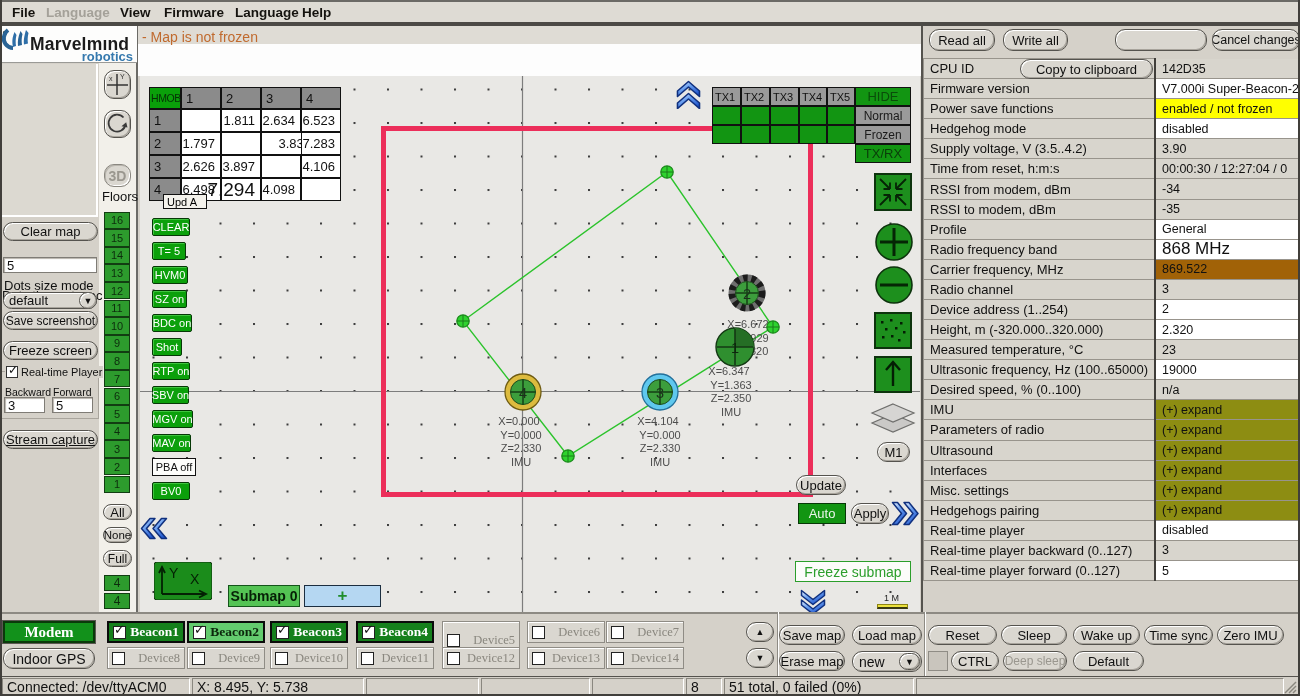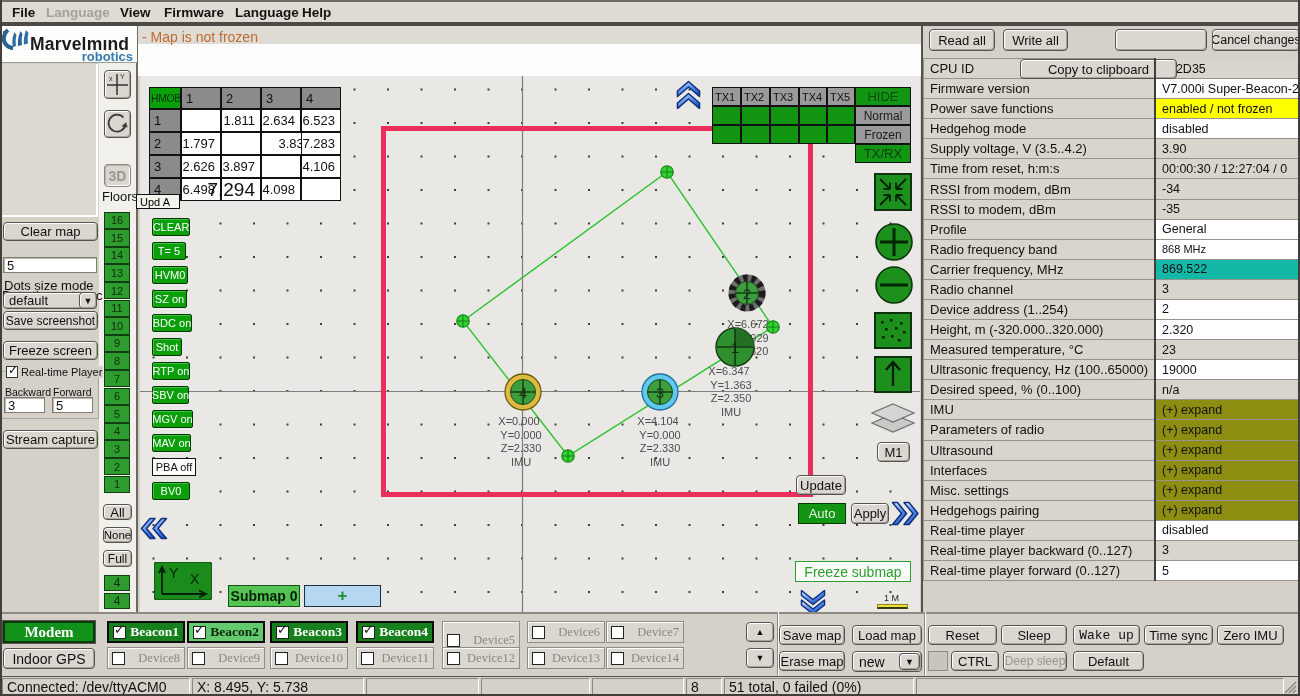--- a/index.html
+++ b/index.html
@@ -2,21 +2,21 @@
 <html><head>
 <meta charset="utf-8">
 <style>
 * { margin:0; padding:0; box-sizing:border-box; }
 html,body { width:1300px; height:696px; overflow:hidden; }
 body { font-family:"Liberation Sans", sans-serif; background:#d5d1c9; position:relative; }
 .abs { position:absolute; }
 .btn {
   position:absolute; background:#dad7d0; border:1px solid #55534e;
   box-shadow: inset 1px 1px 0 #ffffff, inset -1px -1px 0 #a8a49c;
-  font-size:13px; color:#111; text-align:center; border-radius:4px;
+  font-size:13px; color:#111; text-align:center; border-radius:10px;
   display:flex; align-items:center; justify-content:center;
 }
 .gbtn {
   position:absolute; background:#0ba00b; border:1px solid #063806;
   color:#fff; font-size:11px; white-space:nowrap; text-align:center; border-radius:2px;
   display:flex; align-items:center; justify-content:center;
   box-shadow: inset 1px 1px 0 #3fc43f;
 }
 .lbl { position:absolute; font-size:13px; color:#111; white-space:nowrap; }
 .inp { position:absolute; background:#fff; border:1px solid #7f7c76;
@@ -66,21 +66,21 @@
 <div class="abs" style="left:5px;top:366px;background:#d5d1c9;padding:0 1px;display:flex;align-items:center;">
   <span style="display:inline-block;width:12px;height:12px;background:#fff;border:1px solid #333;position:relative;margin-right:3px;">
       <span style="position:absolute;left:1px;top:-4px;font-size:12px;color:#111;">✓</span>
     </span>
   <span style="font-size:11px;color:#111;white-space:nowrap;">Real-time Player</span>
 </div>
 <div class="lbl" style="left:5px;top:386px;font-size:10.5px;">Backward</div>
 <div class="lbl" style="left:53px;top:386px;font-size:10.5px;">Forward</div>
 <div class="inp" style="left:4px;top:397px;width:41px;height:16px;">3</div>
 <div class="inp" style="left:52px;top:397px;width:41px;height:16px;">5</div>
-<div class="btn" style="left:3px;top:430px;width:95px;height:19px;">Stream capture</div>
+<div class="btn" style="left:3px;top:430px;width:95px;height:19px;text-decoration:underline;">Stream capture</div>
 
 <div class="btn" style="left:104px;top:70px;width:27px;height:29px;">
     <svg width="23" height="25" viewBox="0 0 23 25">
       <line x1="11" y1="2" x2="11" y2="23" stroke="#333" stroke-width="1.5"></line>
       <line x1="1" y1="13" x2="22" y2="13" stroke="#333" stroke-width="1.5"></line>
       <text x="3" y="9" font-size="7" fill="#333">x</text>
       <text x="14" y="7" font-size="7" fill="#333">Y</text>
     </svg>
   </div>
 <div class="btn" style="left:104px;top:110px;width:27px;height:28px;">
@@ -224,21 +224,21 @@
       <div style="position:absolute;left:72px;top:68px;width:40px;height:23px;background:#fff;border:1px solid #111;font-size:13px;color:#111;display:flex;align-items:center;justify-content:flex-end;padding-right:5px;">3.897</div>
       <div style="position:absolute;left:112px;top:68px;width:40px;height:23px;background:#fff;border:1px solid #111;font-size:13px;color:#111;display:flex;align-items:center;justify-content:flex-end;padding-right:5px;"></div>
       <div style="position:absolute;left:152px;top:68px;width:40px;height:23px;background:#fff;border:1px solid #111;font-size:13px;color:#111;display:flex;align-items:center;justify-content:flex-end;padding-right:5px;">4.106</div>
       <div style="position:absolute;left:0;top:91px;width:32px;height:23px;background:#8b8b8b;border:1px solid #111;font-size:13px;color:#111;display:flex;align-items:center;padding-left:4px;">4</div>
       <div style="position:absolute;left:32px;top:91px;width:40px;height:23px;background:#fff;border:1px solid #111;font-size:13px;color:#111;display:flex;align-items:center;justify-content:flex-end;padding-right:5px;">6.498</div>
       <div style="position:absolute;left:72px;top:91px;width:40px;height:23px;background:#fff;border:1px solid #111;font-size:19px;color:#111;display:flex;align-items:center;justify-content:flex-end;padding-right:5px;">7.294</div>
       <div style="position:absolute;left:112px;top:91px;width:40px;height:23px;background:#fff;border:1px solid #111;font-size:13px;color:#111;display:flex;align-items:center;justify-content:flex-end;padding-right:5px;">4.098</div>
       <div style="position:absolute;left:152px;top:91px;width:40px;height:23px;background:#fff;border:1px solid #111;font-size:13px;color:#111;display:flex;align-items:center;justify-content:flex-end;padding-right:5px;"></div>
     </div>
   </div>
-<div class="cell" style="left:136px;top:194px;width:44px;height:15px;background:#f4f2ec;border:1.5px solid #111;font-size:11px;padding-left:3px;">Upd A</div>
+<div class="cell" style="left:163px;top:194px;width:44px;height:15px;background:#f4f2ec;border:1.5px solid #111;font-size:11px;padding-left:3px;">Upd A</div>
 <div id="greenstack">
     <div class="gbtn" style="left:152px;top:218px;width:38px;height:18px;">CLEAR</div>
     <div class="gbtn" style="left:152px;top:242px;width:34px;height:18px;">T= 5</div>
     <div class="gbtn" style="left:152px;top:266px;width:36px;height:18px;">HVM0</div>
     <div class="gbtn" style="left:152px;top:290px;width:35px;height:18px;">SZ on</div>
     <div class="gbtn" style="left:152px;top:314px;width:40px;height:18px;">BDC on</div>
     <div class="gbtn" style="left:152px;top:338px;width:30px;height:18px;">Shot</div>
     <div class="gbtn" style="left:152px;top:362px;width:38px;height:18px;">RTP on</div>
     <div class="gbtn" style="left:152px;top:386px;width:37px;height:18px;">SBV on</div>
     <div class="gbtn" style="left:152px;top:410px;width:41px;height:18px;">MGV on</div>
@@ -390,41 +390,41 @@
 <div class="cell" style="left:304px;top:585px;width:77px;height:22px;background:#b5d7f2;border:1.5px solid #1c2e40;justify-content:center;font-size:17px;font-weight:bold;color:#1f8c2a;">+</div>
 
 <div class="abs" style="left:921px;top:26px;width:379px;height:586px;background:#d5d1c9;border-left:2px solid #55534e;"></div>
 <div class="btn" style="left:929px;top:29px;width:66px;height:22px;">Read all</div>
 <div class="btn" style="left:1003px;top:29px;width:65px;height:22px;">Write all</div>
 <div class="btn" style="left:1115px;top:29px;width:92px;height:22px;"></div>
 <div class="btn" style="left:1212px;top:29px;width:88px;height:22px;font-size:12.5px;white-space:nowrap;overflow:hidden;">Cancel changes</div>
 <div id="rpanel">
     <div class="cell" style="left:923px;top:59.00px;width:232px;height:20.08px;background:#d8d5cd;border:1px solid #98948c;border-top:none;font-size:13px;color:#111;padding-left:6px;white-space:nowrap;overflow:hidden;">CPU ID</div>
     <div class="cell" style="left:1155px;top:59.00px;width:145px;height:20.08px;background:#d8d5cd;border-bottom:1px solid #98948c;font-size:12.5px;color:#111;padding-left:7px;white-space:nowrap;overflow:hidden;">142D35</div>
-    <div class="btn" style="left:1020px;top:59.00px;width:157px;height:20px;font-size:13px;">Copy to clipboard</div>
+    <div class="btn" style="left:1020px;top:59.00px;width:133px;height:20px;font-size:13px;">Copy to clipboard</div>
     <div class="cell" style="left:923px;top:79.08px;width:232px;height:20.08px;background:#d8d5cd;border:1px solid #98948c;border-top:none;font-size:13px;color:#111;padding-left:6px;white-space:nowrap;overflow:hidden;">Firmware version</div>
     <div class="cell" style="left:1155px;top:79.08px;width:145px;height:20.08px;background:#ffffff;border-bottom:1px solid #98948c;font-size:12.5px;color:#111;padding-left:7px;white-space:nowrap;overflow:hidden;">V7.000i Super-Beacon-2</div>
     <div class="cell" style="left:923px;top:99.16px;width:232px;height:20.08px;background:#d8d5cd;border:1px solid #98948c;border-top:none;font-size:13px;color:#111;padding-left:6px;white-space:nowrap;overflow:hidden;">Power save functions</div>
     <div class="cell" style="left:1155px;top:99.16px;width:145px;height:20.08px;background:#ffff00;border-bottom:1px solid #98948c;font-size:12.5px;color:#111;padding-left:7px;white-space:nowrap;overflow:hidden;">enabled / not frozen</div>
     <div class="cell" style="left:923px;top:119.24px;width:232px;height:20.08px;background:#d8d5cd;border:1px solid #98948c;border-top:none;font-size:13px;color:#111;padding-left:6px;white-space:nowrap;overflow:hidden;">Hedgehog mode</div>
     <div class="cell" style="left:1155px;top:119.24px;width:145px;height:20.08px;background:#ffffff;border-bottom:1px solid #98948c;font-size:12.5px;color:#111;padding-left:7px;white-space:nowrap;overflow:hidden;">disabled</div>
     <div class="cell" style="left:923px;top:139.32px;width:232px;height:20.08px;background:#d8d5cd;border:1px solid #98948c;border-top:none;font-size:13px;color:#111;padding-left:6px;white-space:nowrap;overflow:hidden;">Supply voltage, V (3.5..4.2)</div>
     <div class="cell" style="left:1155px;top:139.32px;width:145px;height:20.08px;background:#d8d5cd;border-bottom:1px solid #98948c;font-size:12.5px;color:#111;padding-left:7px;white-space:nowrap;overflow:hidden;">3.90</div>
     <div class="cell" style="left:923px;top:159.40px;width:232px;height:20.08px;background:#d8d5cd;border:1px solid #98948c;border-top:none;font-size:13px;color:#111;padding-left:6px;white-space:nowrap;overflow:hidden;">Time from reset, h:m:s</div>
     <div class="cell" style="left:1155px;top:159.40px;width:145px;height:20.08px;background:#d8d5cd;border-bottom:1px solid #98948c;font-size:12.5px;color:#111;padding-left:7px;white-space:nowrap;overflow:hidden;">00:00:30 / 12:27:04 / 0</div>
     <div class="cell" style="left:923px;top:179.48px;width:232px;height:20.08px;background:#d8d5cd;border:1px solid #98948c;border-top:none;font-size:13px;color:#111;padding-left:6px;white-space:nowrap;overflow:hidden;">RSSI from modem, dBm</div>
     <div class="cell" style="left:1155px;top:179.48px;width:148px;height:20.08px;background:#d8d5cd;border-bottom:1px solid #98948c;font-size:12.5px;color:#111;padding-left:7px;white-space:nowrap;overflow:hidden;">-34</div>
     <div class="cell" style="left:923px;top:199.56px;width:232px;height:20.08px;background:#d8d5cd;border:1px solid #98948c;border-top:none;font-size:13px;color:#111;padding-left:6px;white-space:nowrap;overflow:hidden;">RSSI to modem, dBm</div>
     <div class="cell" style="left:1155px;top:199.56px;width:145px;height:20.08px;background:#d8d5cd;border-bottom:1px solid #98948c;font-size:12.5px;color:#111;padding-left:7px;white-space:nowrap;overflow:hidden;">-35</div>
     <div class="cell" style="left:923px;top:219.64px;width:232px;height:20.08px;background:#d8d5cd;border:1px solid #98948c;border-top:none;font-size:13px;color:#111;padding-left:6px;white-space:nowrap;overflow:hidden;">Profile</div>
     <div class="cell" style="left:1155px;top:219.64px;width:145px;height:20.08px;background:#ffffff;border-bottom:1px solid #98948c;font-size:12.5px;color:#111;padding-left:7px;white-space:nowrap;overflow:hidden;">General</div>
     <div class="cell" style="left:923px;top:239.72px;width:232px;height:20.08px;background:#d8d5cd;border:1px solid #98948c;border-top:none;font-size:13px;color:#111;padding-left:6px;white-space:nowrap;overflow:hidden;">Radio frequency band</div>
-    <div class="cell" style="left:1155px;top:239.72px;width:145px;height:20.08px;background:#ffffff;border-bottom:1px solid #98948c;font-size:11px;color:#111;padding-left:7px;white-space:nowrap;overflow:hidden;">868 MHz</div>
+    <div class="cell" style="left:1155px;top:239.72px;width:145px;height:20.08px;background:#ffffff;border-bottom:1px solid #98948c;font-size:17px;color:#111;padding-left:7px;white-space:nowrap;overflow:hidden;">868 MHz</div>
     <div class="cell" style="left:923px;top:259.80px;width:232px;height:20.08px;background:#d8d5cd;border:1px solid #98948c;border-top:none;font-size:13px;color:#111;padding-left:6px;white-space:nowrap;overflow:hidden;">Carrier frequency, MHz</div>
-    <div class="cell" style="left:1155px;top:259.80px;width:145px;height:20.08px;background:#14b8a6;border-bottom:1px solid #98948c;font-size:12.5px;color:#111;padding-left:7px;white-space:nowrap;overflow:hidden;">869.522</div>
+    <div class="cell" style="left:1155px;top:259.80px;width:145px;height:20.08px;background:#a16207;border-bottom:1px solid #98948c;font-size:12.5px;color:#111;padding-left:7px;white-space:nowrap;overflow:hidden;">869.522</div>
     <div class="cell" style="left:923px;top:279.88px;width:232px;height:20.08px;background:#d8d5cd;border:1px solid #98948c;border-top:none;font-size:13px;color:#111;padding-left:6px;white-space:nowrap;overflow:hidden;">Radio channel</div>
     <div class="cell" style="left:1155px;top:279.88px;width:145px;height:20.08px;background:#d8d5cd;border-bottom:1px solid #98948c;font-size:12.5px;color:#111;padding-left:7px;white-space:nowrap;overflow:hidden;">3</div>
     <div class="cell" style="left:923px;top:299.96px;width:232px;height:20.08px;background:#d8d5cd;border:1px solid #98948c;border-top:none;font-size:13px;color:#111;padding-left:6px;white-space:nowrap;overflow:hidden;">Device address (1..254)</div>
     <div class="cell" style="left:1155px;top:299.96px;width:145px;height:20.08px;background:#ffffff;border-bottom:1px solid #98948c;font-size:12.5px;color:#111;padding-left:7px;white-space:nowrap;overflow:hidden;">2</div>
     <div class="cell" style="left:923px;top:320.04px;width:232px;height:20.08px;background:#d8d5cd;border:1px solid #98948c;border-top:none;font-size:13px;color:#111;padding-left:6px;white-space:nowrap;overflow:hidden;">Height, m (-320.000..320.000)</div>
     <div class="cell" style="left:1155px;top:320.04px;width:145px;height:20.08px;background:#ffffff;border-bottom:1px solid #98948c;font-size:12.5px;color:#111;padding-left:7px;white-space:nowrap;overflow:hidden;">2.320</div>
     <div class="cell" style="left:923px;top:340.12px;width:232px;height:20.08px;background:#d8d5cd;border:1px solid #98948c;border-top:none;font-size:13px;color:#111;padding-left:6px;white-space:nowrap;overflow:hidden;">Measured temperature, °C</div>
     <div class="cell" style="left:1155px;top:340.12px;width:145px;height:20.08px;background:#d8d5cd;border-bottom:1px solid #98948c;font-size:12.5px;color:#111;padding-left:7px;white-space:nowrap;overflow:hidden;">23</div>
     <div class="cell" style="left:923px;top:360.20px;width:232px;height:20.08px;background:#d8d5cd;border:1px solid #98948c;border-top:none;font-size:13px;color:#111;padding-left:6px;white-space:nowrap;overflow:hidden;">Ultrasonic frequency, Hz (100..65000)</div>
     <div class="cell" style="left:1155px;top:360.20px;width:145px;height:20.08px;background:#ffffff;border-bottom:1px solid #98948c;font-size:12.5px;color:#111;padding-left:7px;white-space:nowrap;overflow:hidden;">19000</div>
@@ -524,21 +524,21 @@
     <div class="btn" style="left:746px;top:648px;width:28px;height:20px;font-size:9px;">▼</div>
     <div class="abs" style="left:777px;top:612px;width:2px;height:64px;background:#8d8a83;border-right:1px solid #fff;"></div>
     <div class="btn" style="left:779px;top:625px;width:66px;height:20px;">Save map</div>
     <div class="btn" style="left:852px;top:625px;width:70px;height:20px;">Load map</div>
     <div class="btn" style="left:779px;top:651px;width:66px;height:20px;">Erase map</div>
     <div class="btn" style="left:852px;top:651px;width:70px;height:21px;justify-content:flex-start;padding-left:6px;font-size:14px;">new</div>
     <div class="btn" style="left:899px;top:653px;width:21px;height:17px;font-size:9px;">▼</div>
     <div class="abs" style="left:924px;top:612px;width:2px;height:64px;background:#8d8a83;border-right:1px solid #fff;"></div>
     <div class="btn" style="left:928px;top:625px;width:69px;height:20px;">Reset</div>
     <div class="btn" style="left:1001px;top:625px;width:66px;height:20px;">Sleep</div>
-    <div class="btn" style="left:1073px;top:625px;width:67px;height:20px;font-family:Liberation Mono, monospace;">Wake up</div>
+    <div class="btn" style="left:1073px;top:625px;width:67px;height:20px;">Wake up</div>
     <div class="btn" style="left:1144px;top:625px;width:69px;height:20px;">Time sync</div>
     <div class="btn" style="left:1217px;top:625px;width:67px;height:20px;">Zero IMU</div>
     <div class="cell" style="left:928px;top:651px;width:20px;height:20px;background:#c9c5bd;border:1px solid #8f8c85;"></div>
     <div class="btn" style="left:951px;top:651px;width:48px;height:20px;">CTRL</div>
     <div class="btn" style="left:1003px;top:651px;width:64px;height:20px;color:#9a978f;font-size:12px;white-space:nowrap;">Deep sleep</div>
     <div class="btn" style="left:1073px;top:651px;width:71px;height:20px;">Default</div>
   </div>
 
 <div class="abs" style="left:0;top:676px;width:1300px;height:20px;background:#d5d1c9;border-top:1px solid #55534e;"></div>
 <div id="status">

